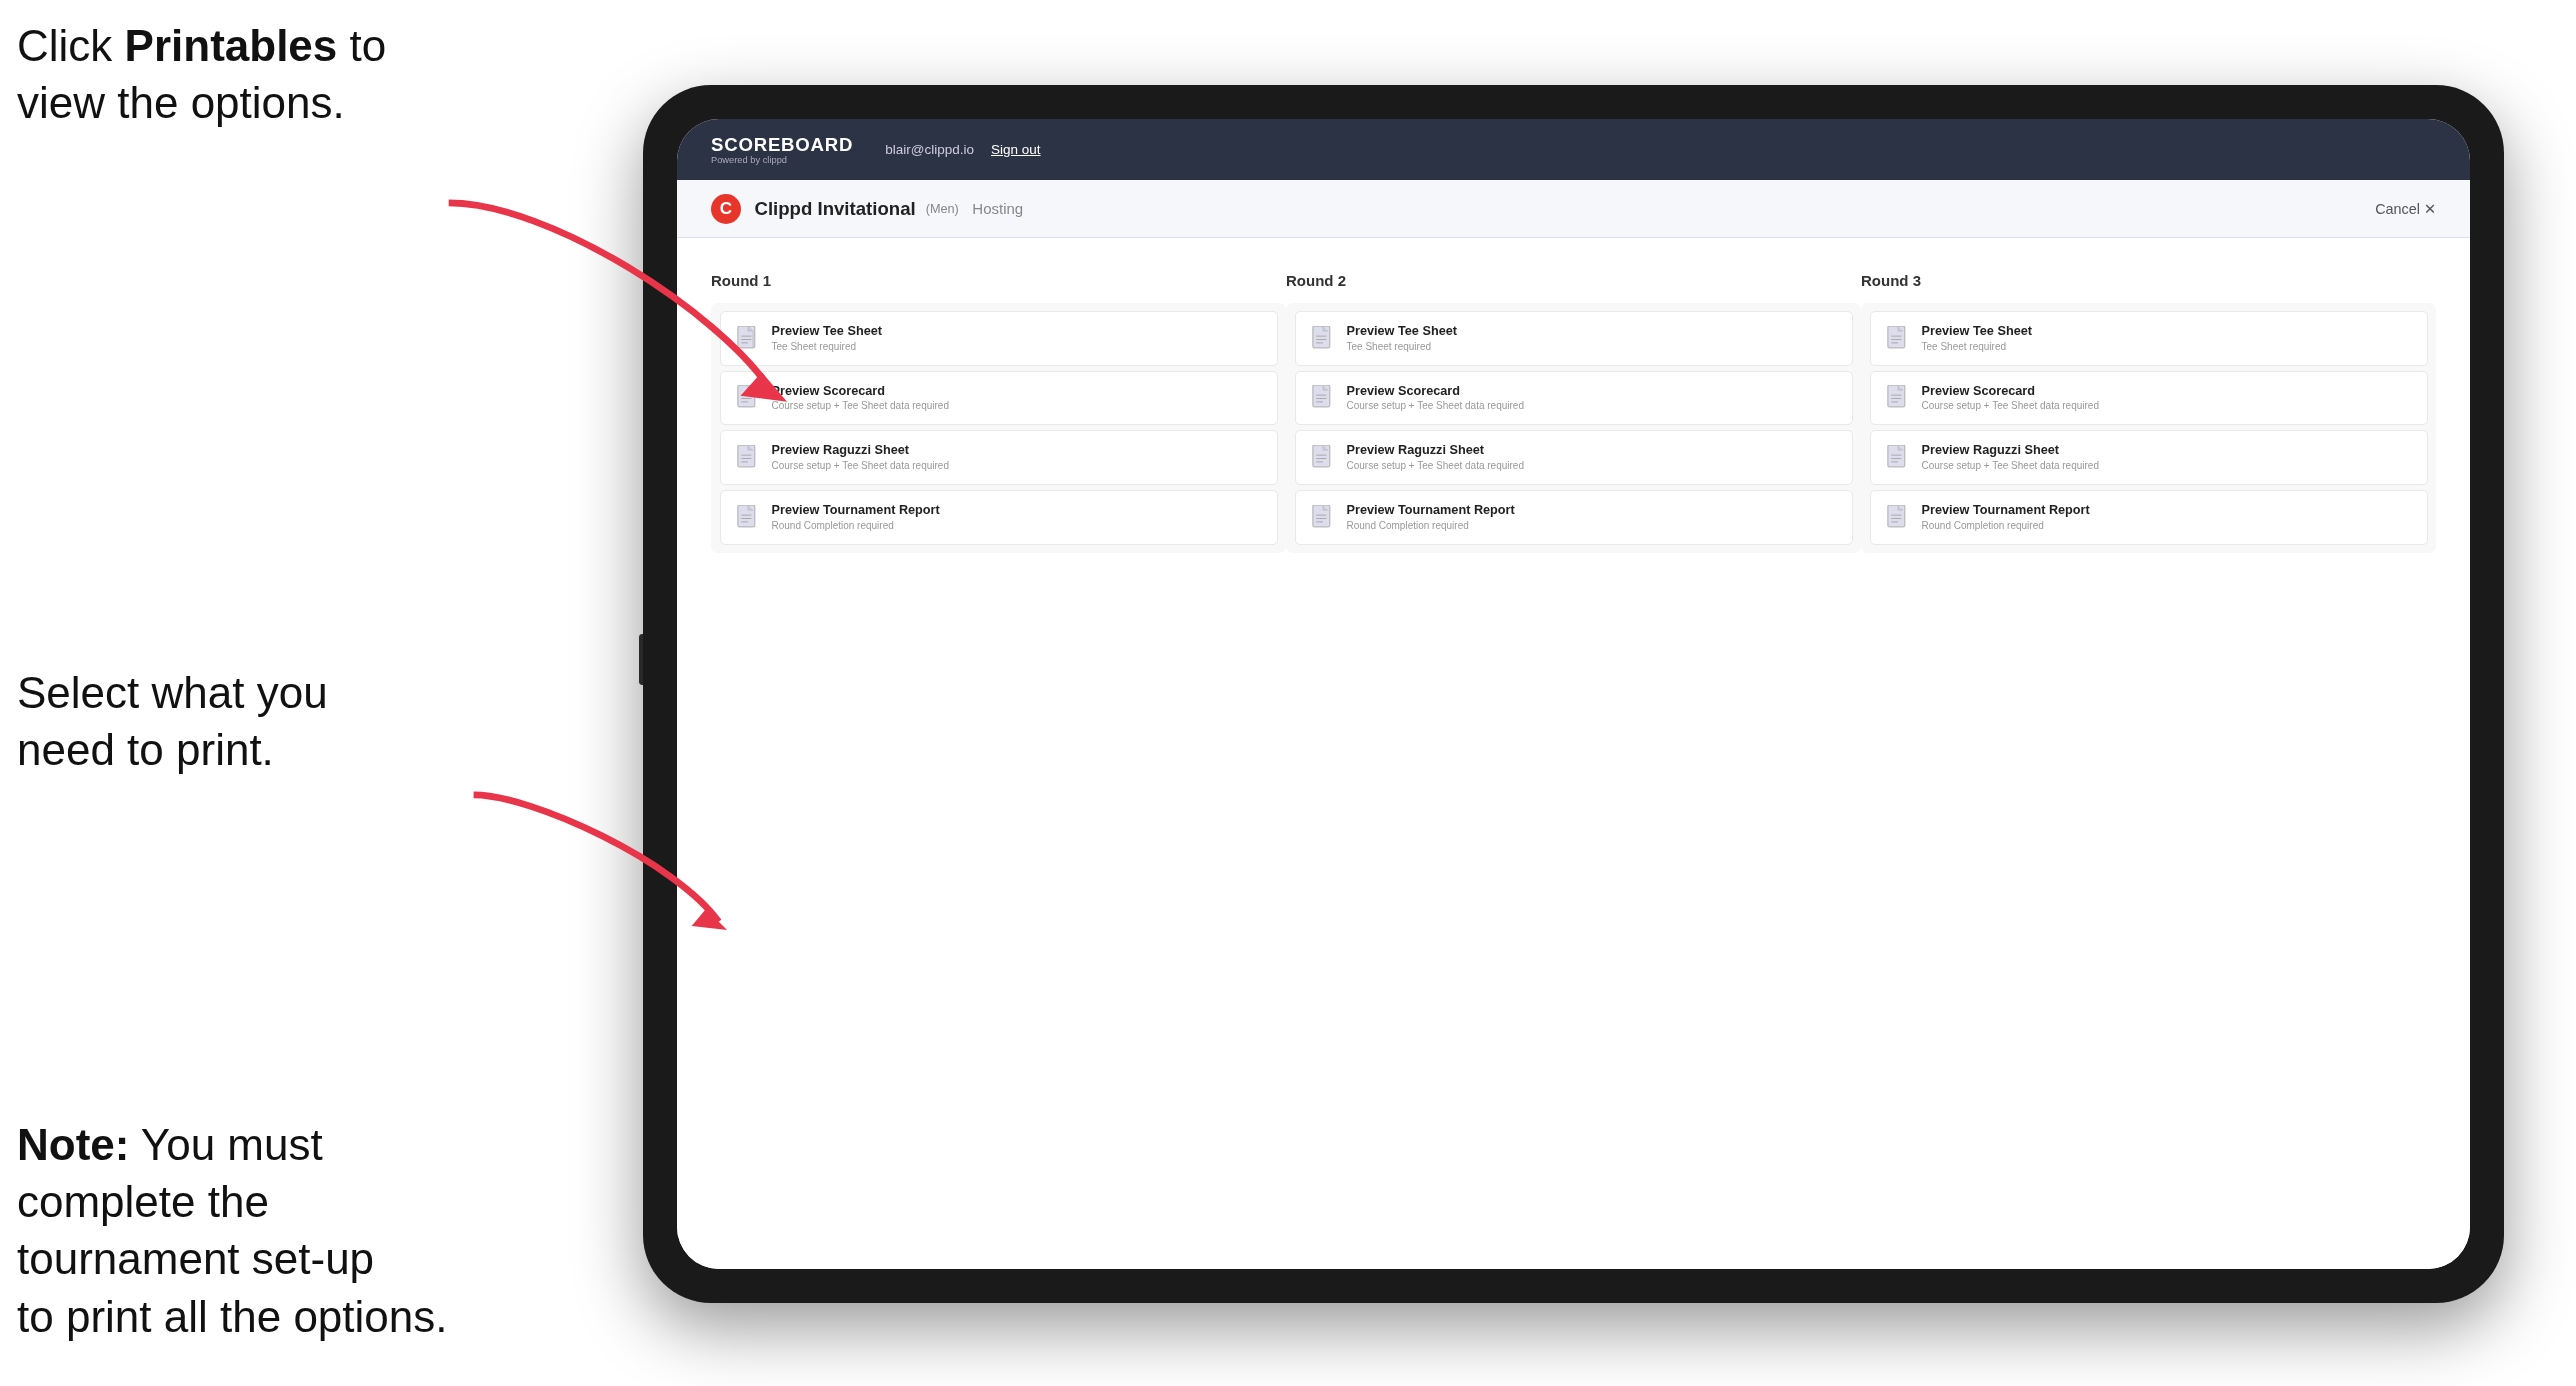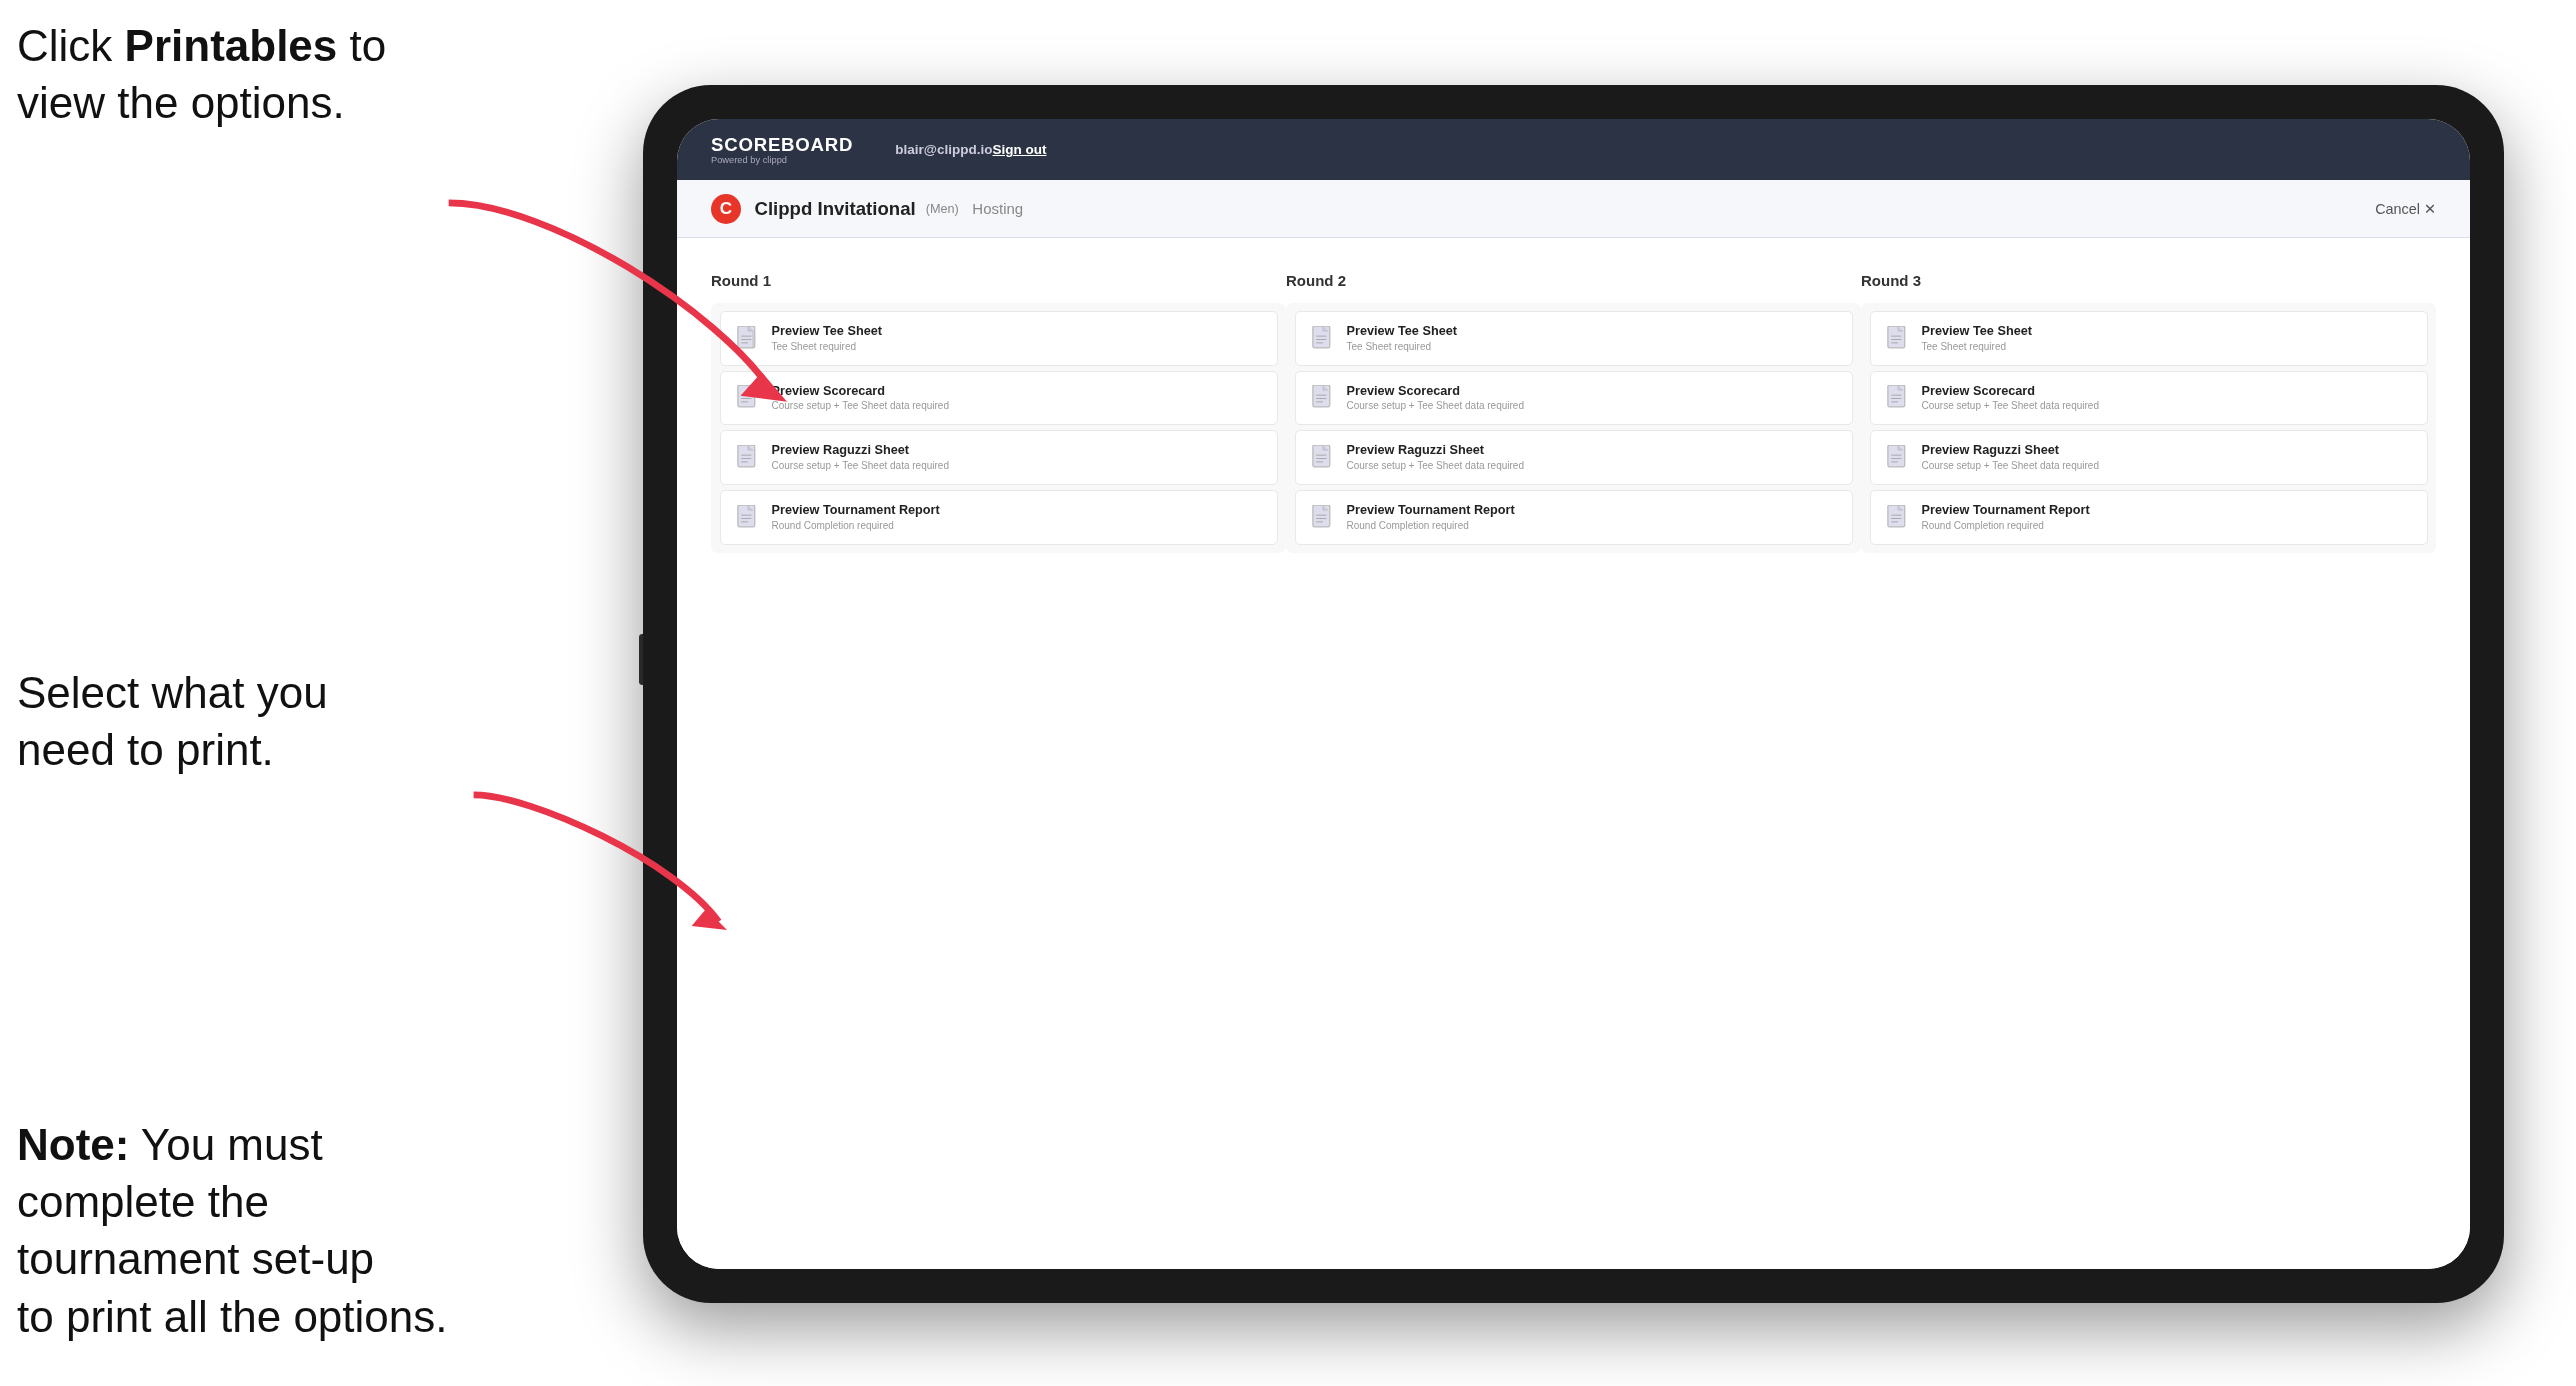--- a/index.html
+++ b/index.html
@@ -96,21 +96,21 @@
       padding: 0 34px;
       height: 61px;
       display: flex;
       align-items: center;
       flex-shrink: 0;
     }
 
     .scoreboard-logo {
       display: flex;
       flex-direction: column;
-      margin-right: 42px;
+      margin-right: 32px;
     }
 
     .scoreboard-title {
       font-size: 18.6px;
       font-weight: 800;
       color: #ffffff;
       letter-spacing: 0.8px;
       text-transform: uppercase;
     }
 
@@ -131,21 +131,21 @@
       color: #ccd;
       text-decoration: none;
       padding: 3.4px 0;
       cursor: pointer;
     }
 
     .top-nav-right {
       font-size: 13.5px;
       color: #ccd;
       display: flex;
-      font-weight: bold;
+      gap: 17px;
     }
 
     
     .tournament-header {
       background: #f5f7fa;
       padding: 13.5px 34px;
       display: flex;
       align-items: center;
       border-bottom: 0.8px solid #dde;
       flex-shrink: 0;

